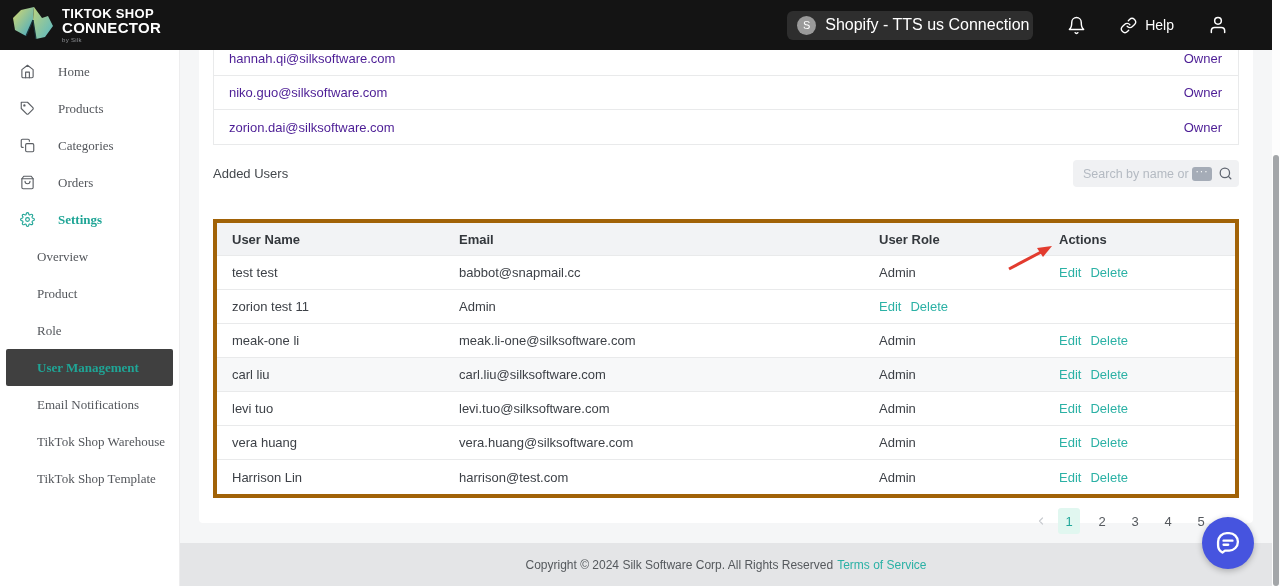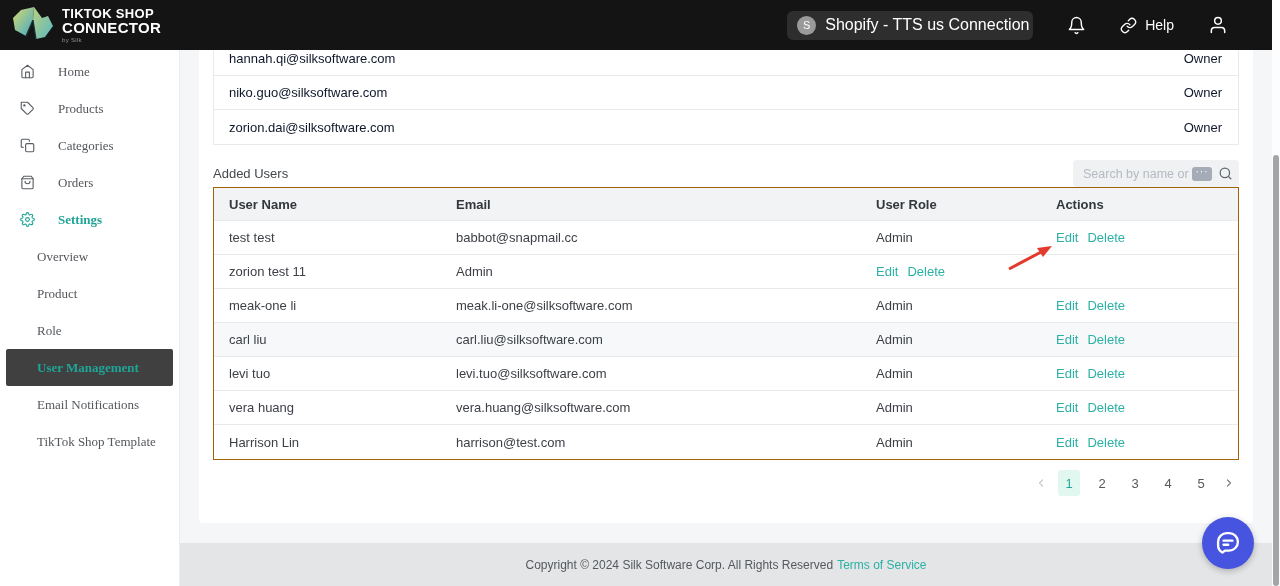--- a/index.html
+++ b/index.html
@@ -38,38 +38,38 @@
   .nav-item.active { background:#404040; color:#1fa596; font-weight:bold; }
 
   
   .main { position:absolute; left:180px; top:50px; width:1092px; height:536px;
     background:#f5f6f7; overflow:hidden; }
   .card { position:absolute; left:19px; top:-8px; width:1054px; height:481px; background:#fff;
     border-radius:4px; padding:0 14px; }
 
   .owners-table { border:1px solid #e9eaeb; border-top:none; }
   .orow { height:34px; display:flex; align-items:center; justify-content:space-between;
-    padding:0 16px 0 15px; border-bottom:1px solid #e9eaeb; font-size:13px; color:#0f172a; }
+    padding:0 16px 0 15px; border-bottom:1px solid #e9eaeb; font-size:13px; color:#4c1d95; }
   .orow:last-child { border-bottom:none; }
 
   .added-bar { margin-top:15px; height:27px; display:flex; align-items:center;
     justify-content:space-between; }
   .added-title { font-size:13px; color:#43474c; }
   .search-box { position:relative; width:166px; height:27px; background:#f0f1f3;
     border-radius:4px; display:flex; align-items:center; }
   .search-box input { border:none; outline:none; background:transparent; width:118px;
     padding-left:10px; font-size:12.5px; color:#43474c; font-family:"Liberation Sans",sans-serif; }
   .search-box input::placeholder { color:#b4bac2; }
   .dots-badge { position:absolute; right:27px; top:7px; width:20px; height:14px; background:#98a1ad;
     border-radius:3px; color:#fff; font-size:10px; line-height:9px; text-align:center;
     letter-spacing:1px; opacity:.85; }
   .search-icon-btn { position:absolute; right:6px; top:6px; background:none; border:none;
     cursor:pointer; display:flex; }
 
-  .users-table { margin-top:0; border:1px solid #a16207; font-size:13px; }
+  .users-table { margin-top:32px; border:4px solid #a16207; font-size:13px; }
   .trow { display:grid; grid-template-columns:227px 420px 180px 1fr; align-items:center;
     height:34px; border-bottom:1px solid #e9eaeb; color:#3d4147; }
   .trow:last-child { border-bottom:none; }
   .trow > span { padding-left:15px; white-space:nowrap; overflow:hidden; }
   .thead { height:33px; background:#f2f3f5; font-weight:bold; color:#33373c;
     border-bottom:1px solid #e9eaeb; }
   .trow.hovered { background:#f7f8f9; }
   .actions-cell { display:flex; gap:9px; }
   .link-teal { color:#2bb1a5; text-decoration:none; cursor:pointer; }
 
@@ -206,20 +206,23 @@
     <div class="nav-item sub  ">
       <span>Role</span>
     </div>
     <div class="nav-item sub active ">
       <span>User Management</span>
     </div>
     <div class="nav-item sub  ">
       <span>Email Notifications</span>
     </div>
     <div class="nav-item sub  ">
+      <span>TikTok Shop Warehouse</span>
+    </div>
+    <div class="nav-item sub  ">
       <span>TikTok Shop Template</span>
     </div>
   </aside>
 
 <div class="main">
   <div class="card">
 
     <div class="owners-table" id="owners-table">
         <div class="orow">
           <span>hannah.qi@silksoftware.com</span>

